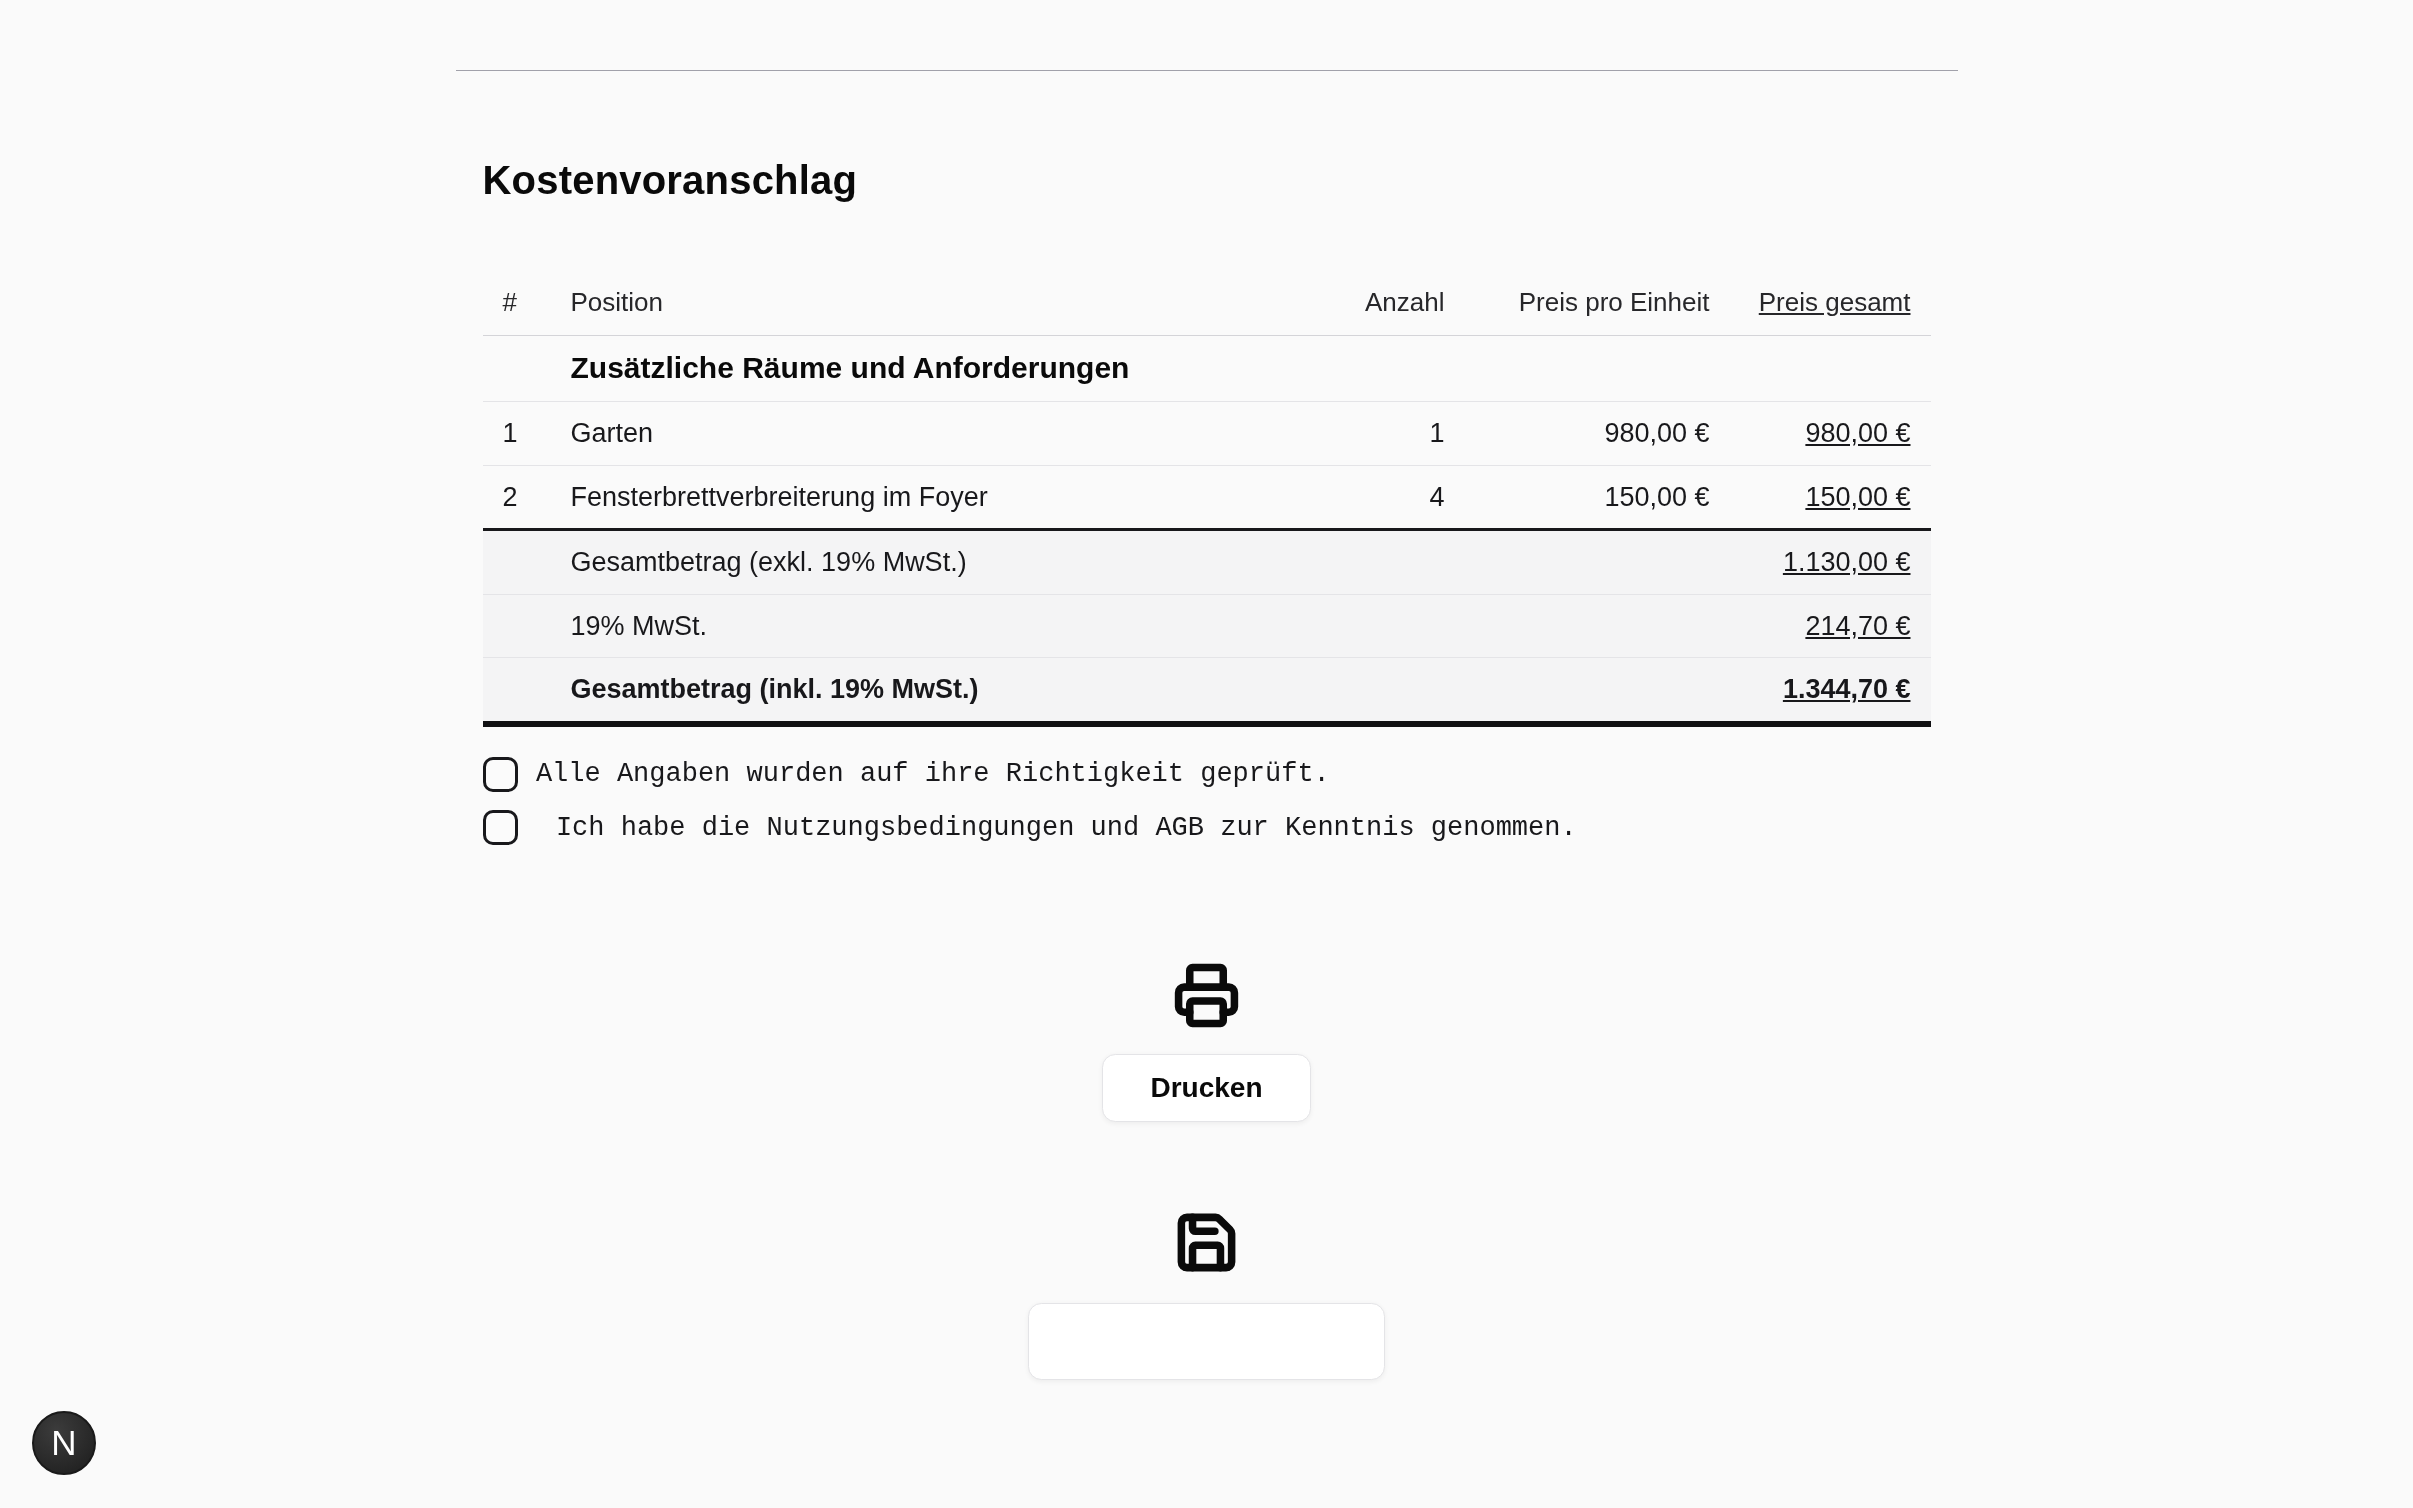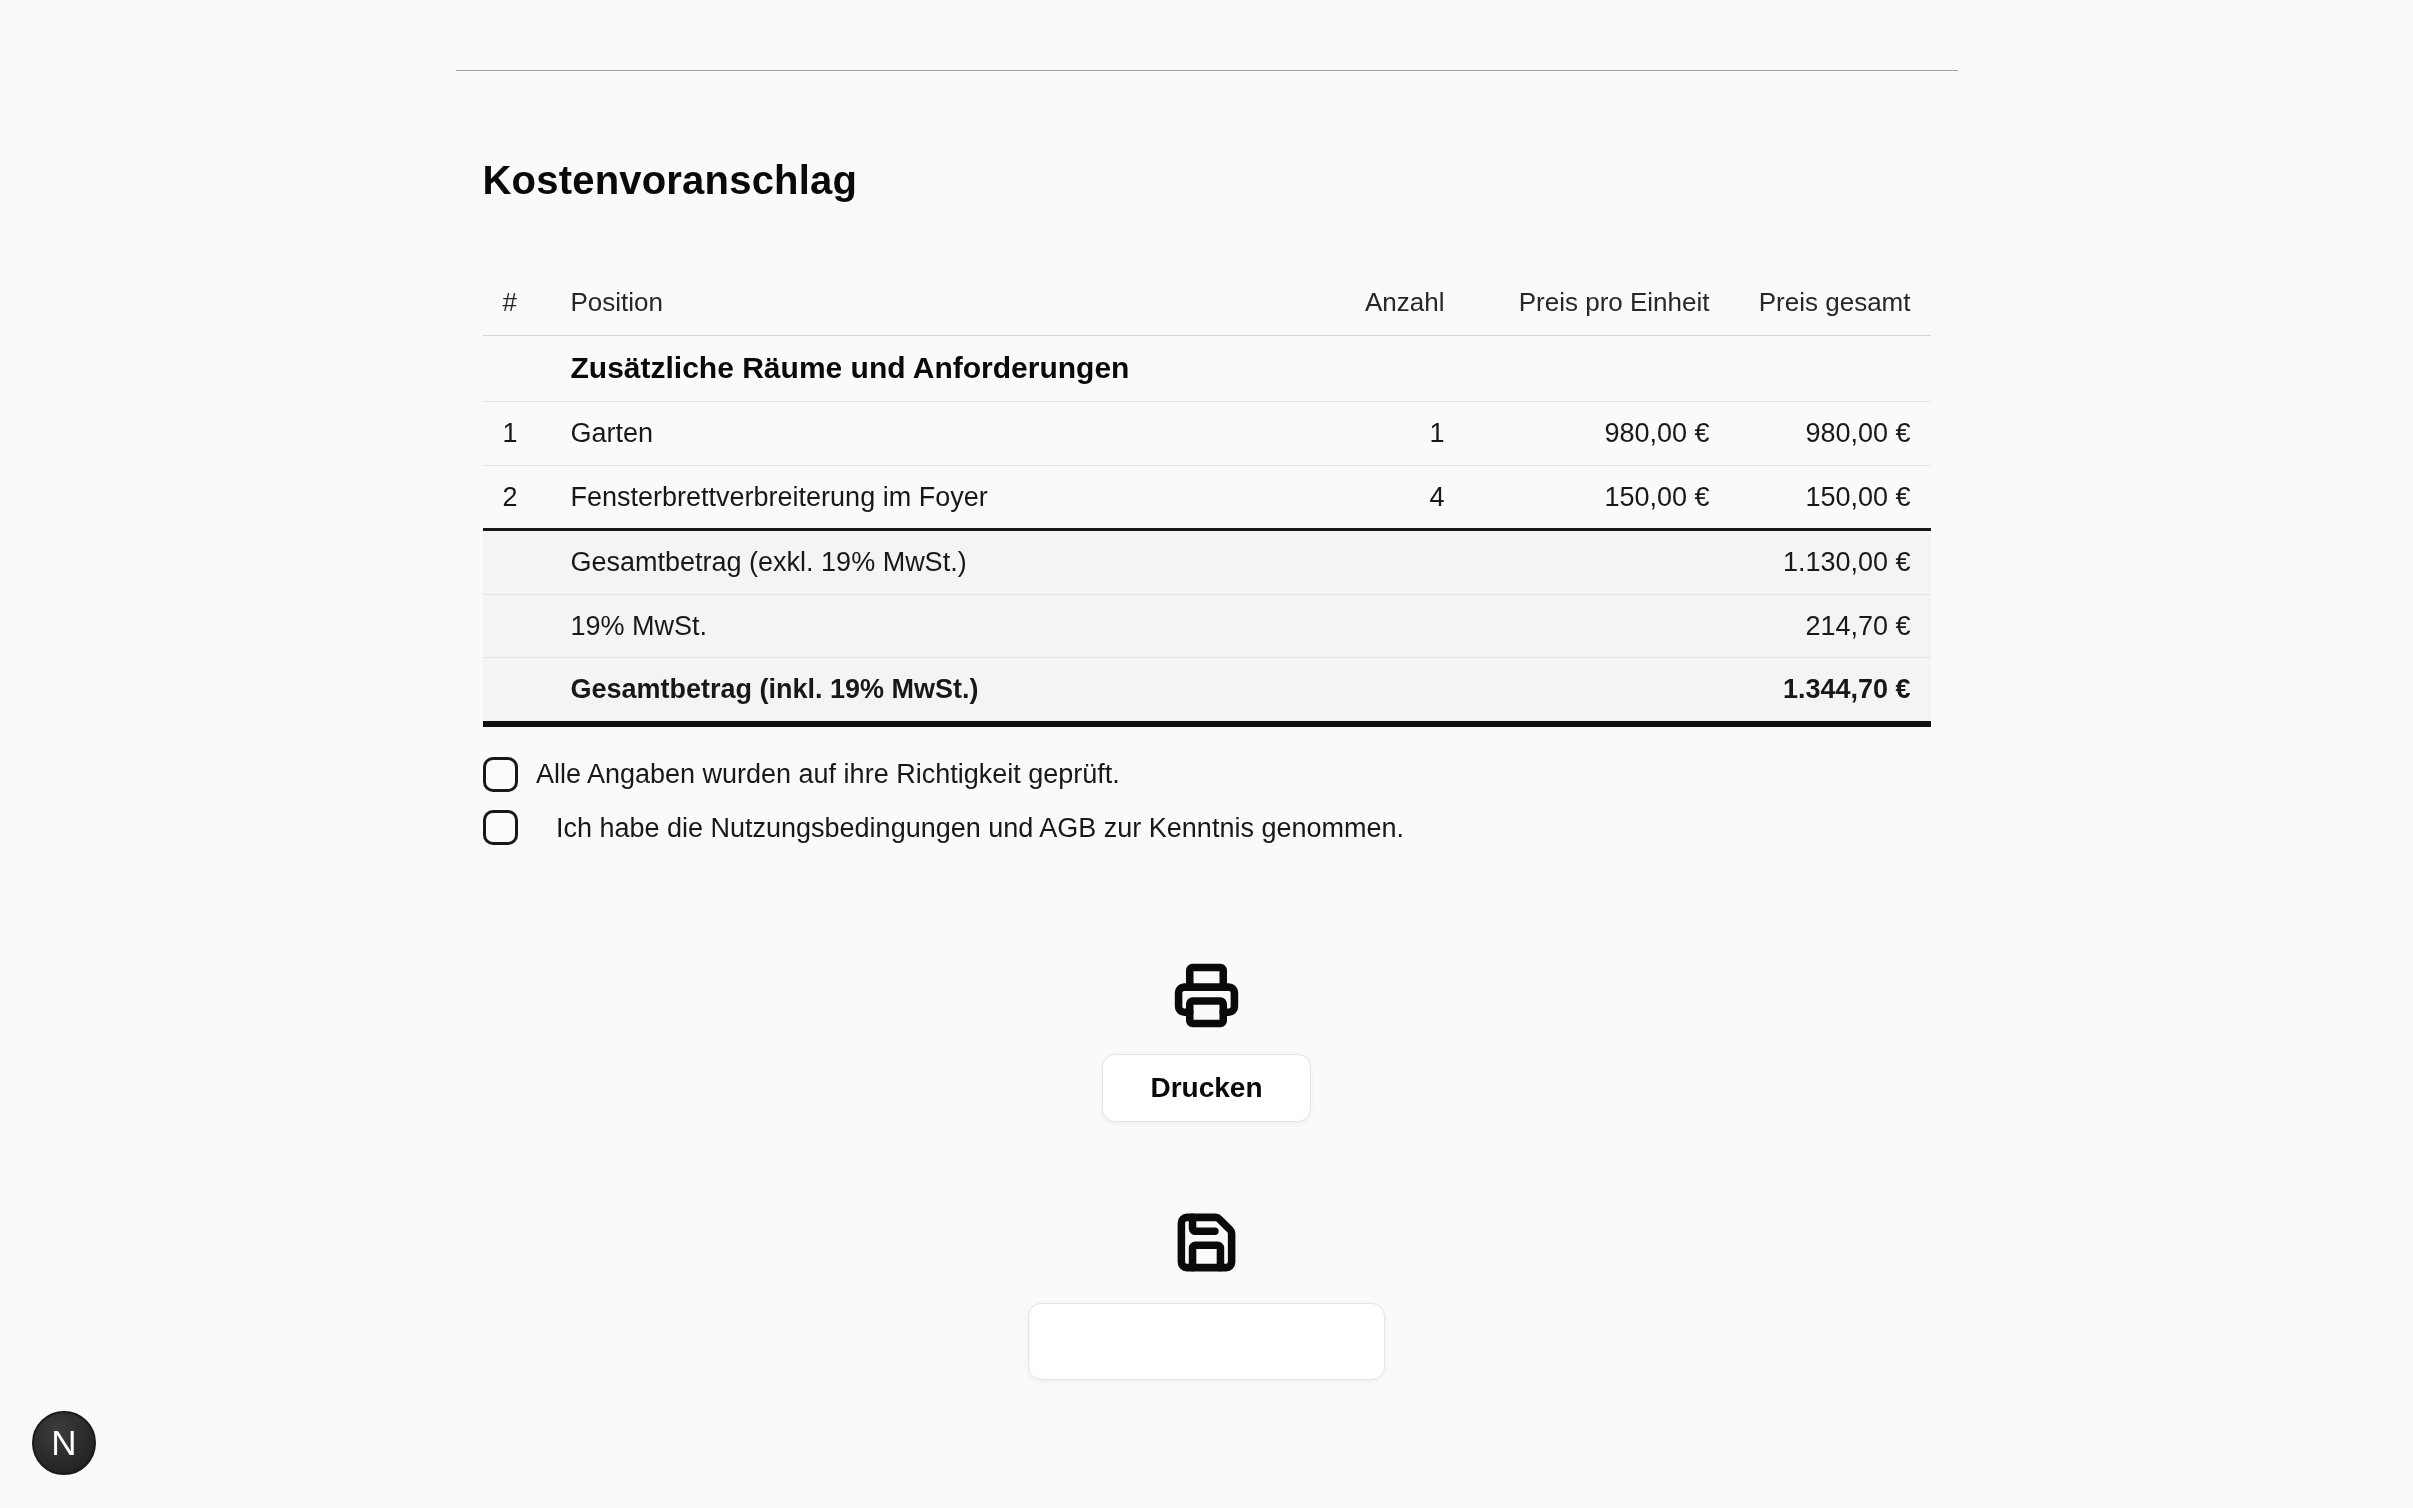--- a/index.html
+++ b/index.html
@@ -25,37 +25,37 @@
   table.estimate { width: 100%; border-collapse: collapse; margin-top: 67px; font-size: 27px; }
   table.estimate th {
     font-weight: normal; color: #27272a; font-size: 26px;
     padding: 17px 0; text-align: left;
     border-bottom: 1.7px solid #d4d4d8;
   }
   table.estimate td { padding: 17px 0; line-height: 28.5px; }
   .c-num   { width: 88px; padding-left: 20px !important; }
   .c-qty   { width: 142px; text-align: right !important; }
   .c-unit  { width: 265px; text-align: right !important; }
-  .c-total { width: 221px; text-align: right !important; padding-right: 20px !important; }
+  .c-total { width: 221px; text-align: right !important; padding-right: 20px !important; text-decoration: underline; }
 
   tr.section-row td {
     font-weight: bold; font-size: 30px; color: #0a0a0a;
     padding: 18.4px 0 18.4px 88px;
     border-bottom: 1.7px solid #e4e4e7;
   }
   tr.item-row td { border-bottom: 1.7px solid #e4e4e7; }
   tr.item-row.last td { border-bottom: 3.4px solid #18181b; }
   tr.total-row td { background: #f4f4f5; border-bottom: 1.7px solid #e4e4e7; }
   tr.total-row td.t-label { padding-left: 88px; }
   tr.total-row.grand td { font-weight: bold; border-bottom: 6.7px solid #101012; }
 
   .date-line { margin-top: 151px; font-size: 27px; display: flex; align-items: baseline; }
   .date-line .value { font-weight: bold; margin-left: 13.4px; }
 
-  .check-row { display: flex; align-items: center; margin-top: 30px; }
+  .check-row { display: flex; align-items: center; margin-top: 30px; font-family: Liberation Mono, monospace; }
   .check-row + .check-row { margin-top: 18.4px; gap: 20px; }
   .checkbox {
     width: 35px; height: 35px; flex: 0 0 35px;
     border: 3.4px solid #18181b; border-radius: 10px;
     background: #fbfbfb; cursor: pointer;
   }
   .check-label { margin-left: 18.4px; font-size: 27px; line-height: 34px; }
 
   .action-block { text-align: center; }
   .action-block.print { margin-top: 117px; }

